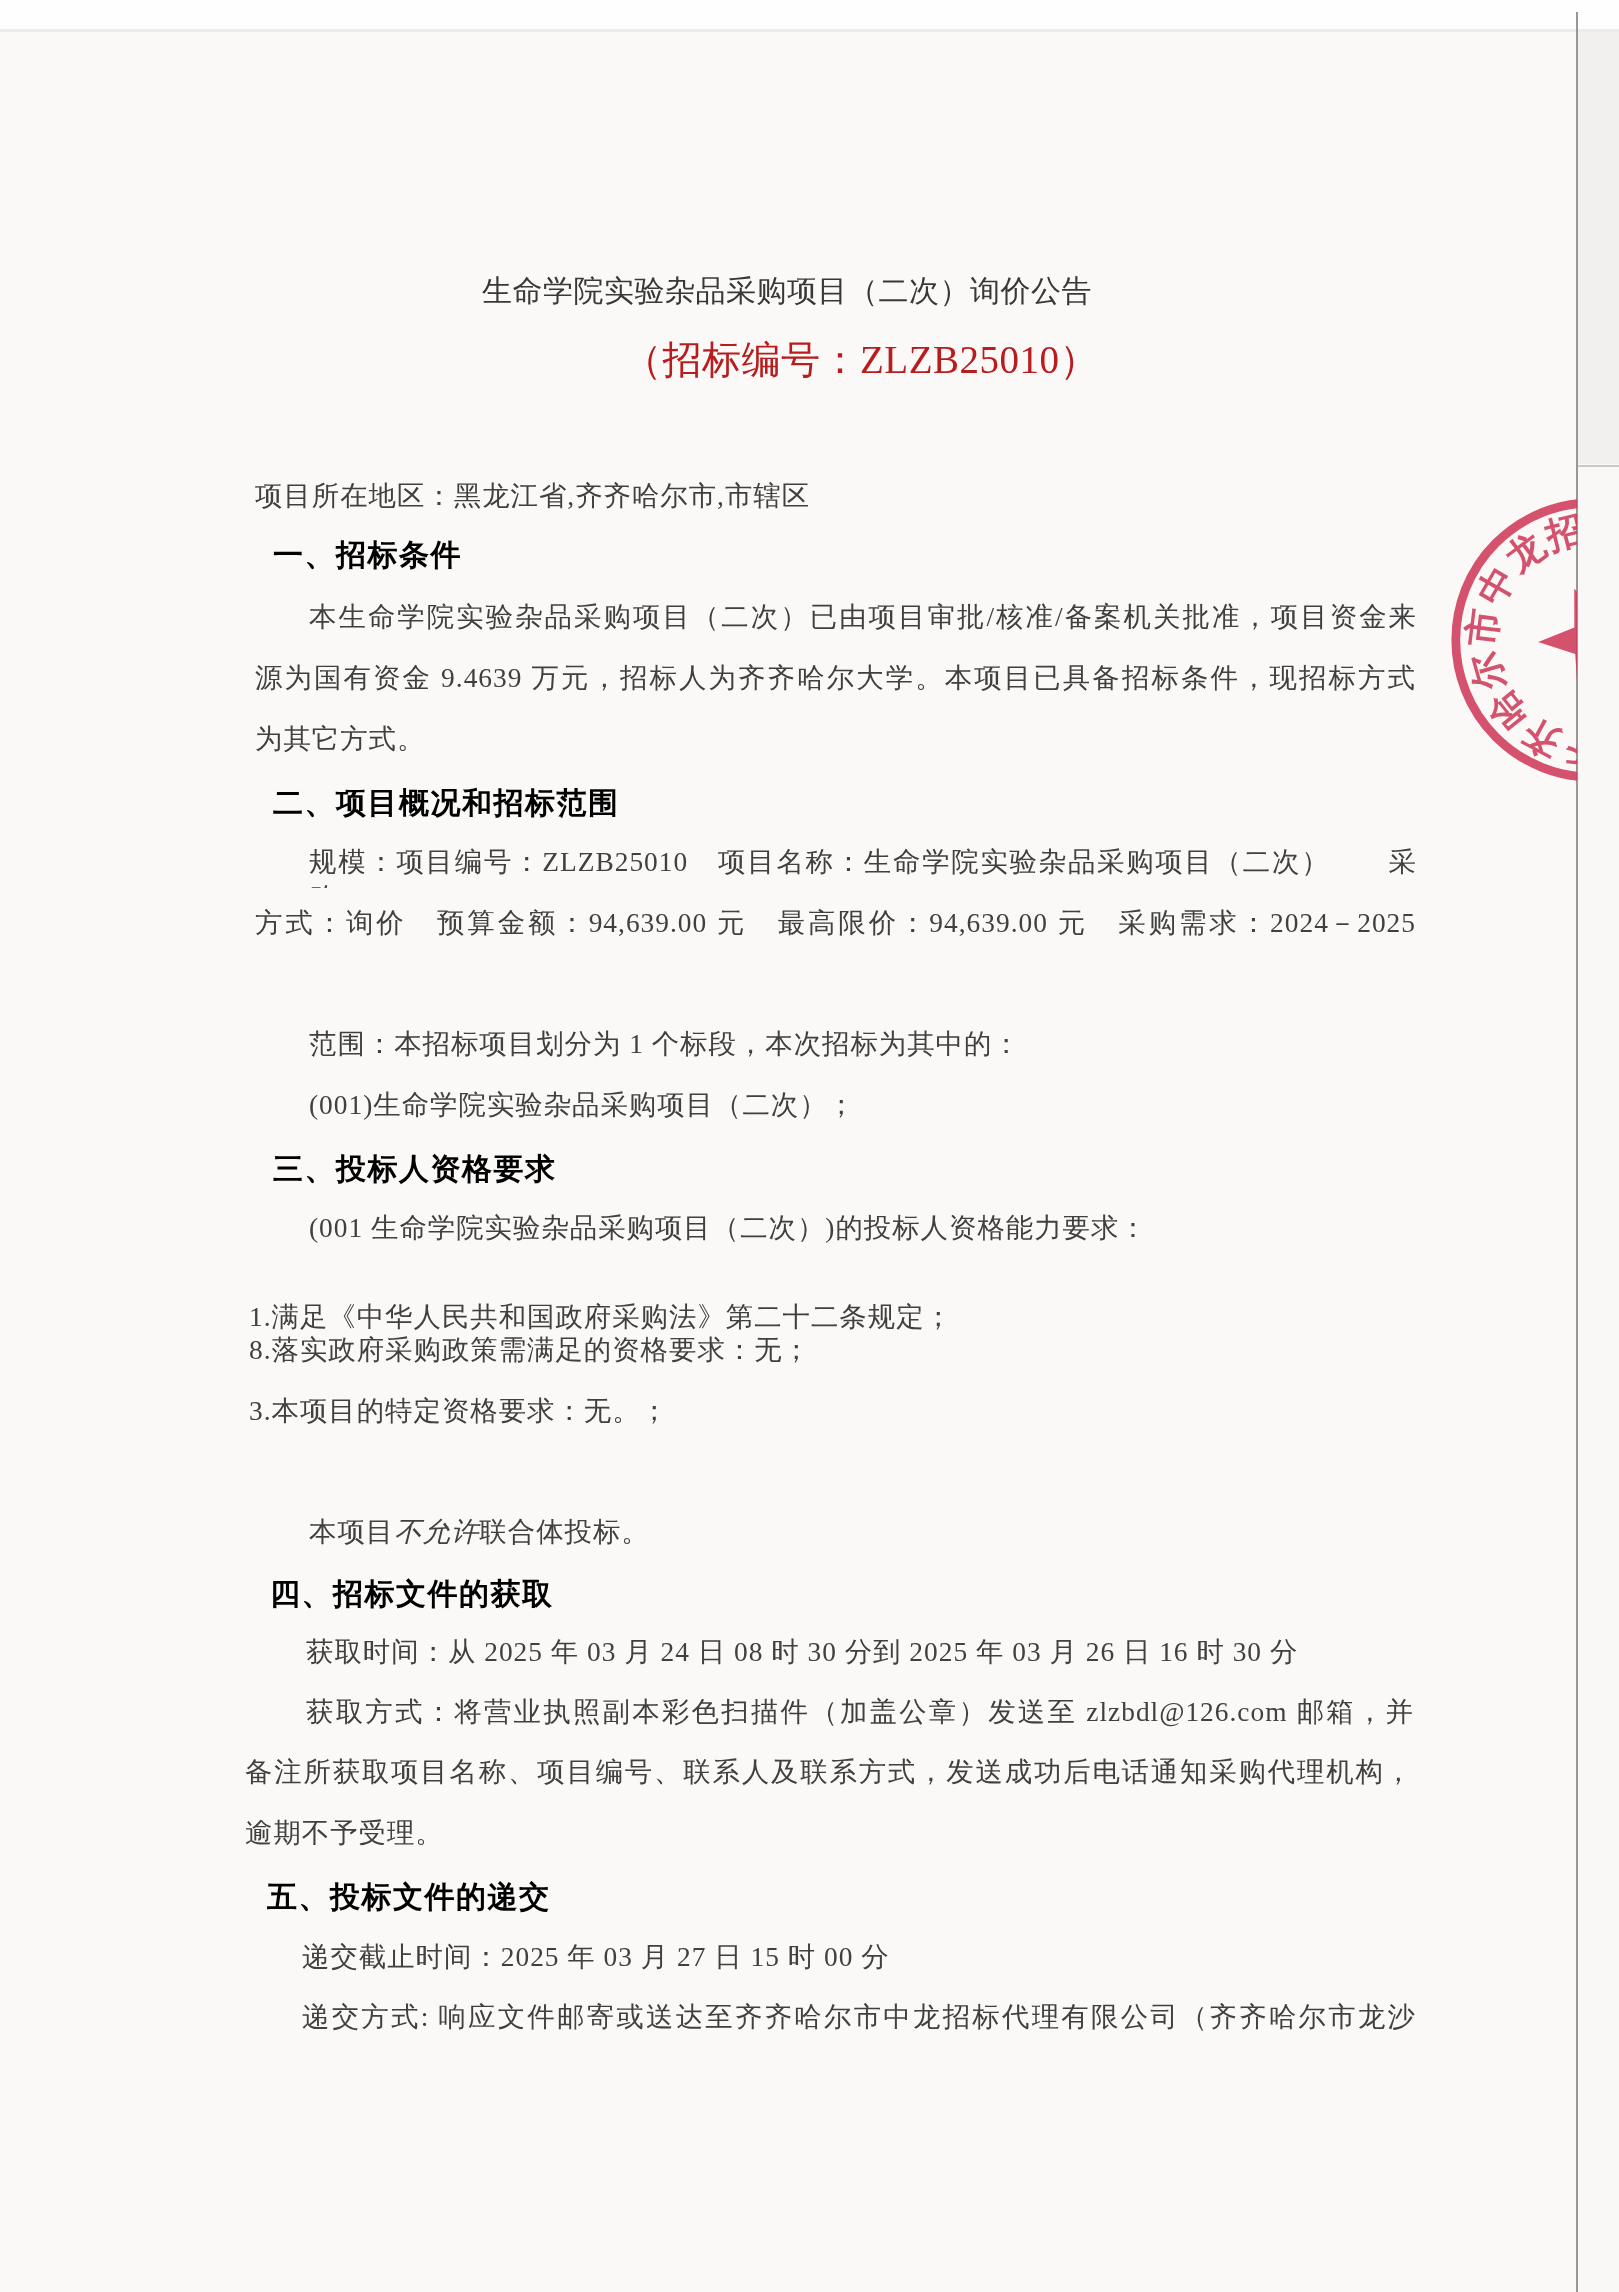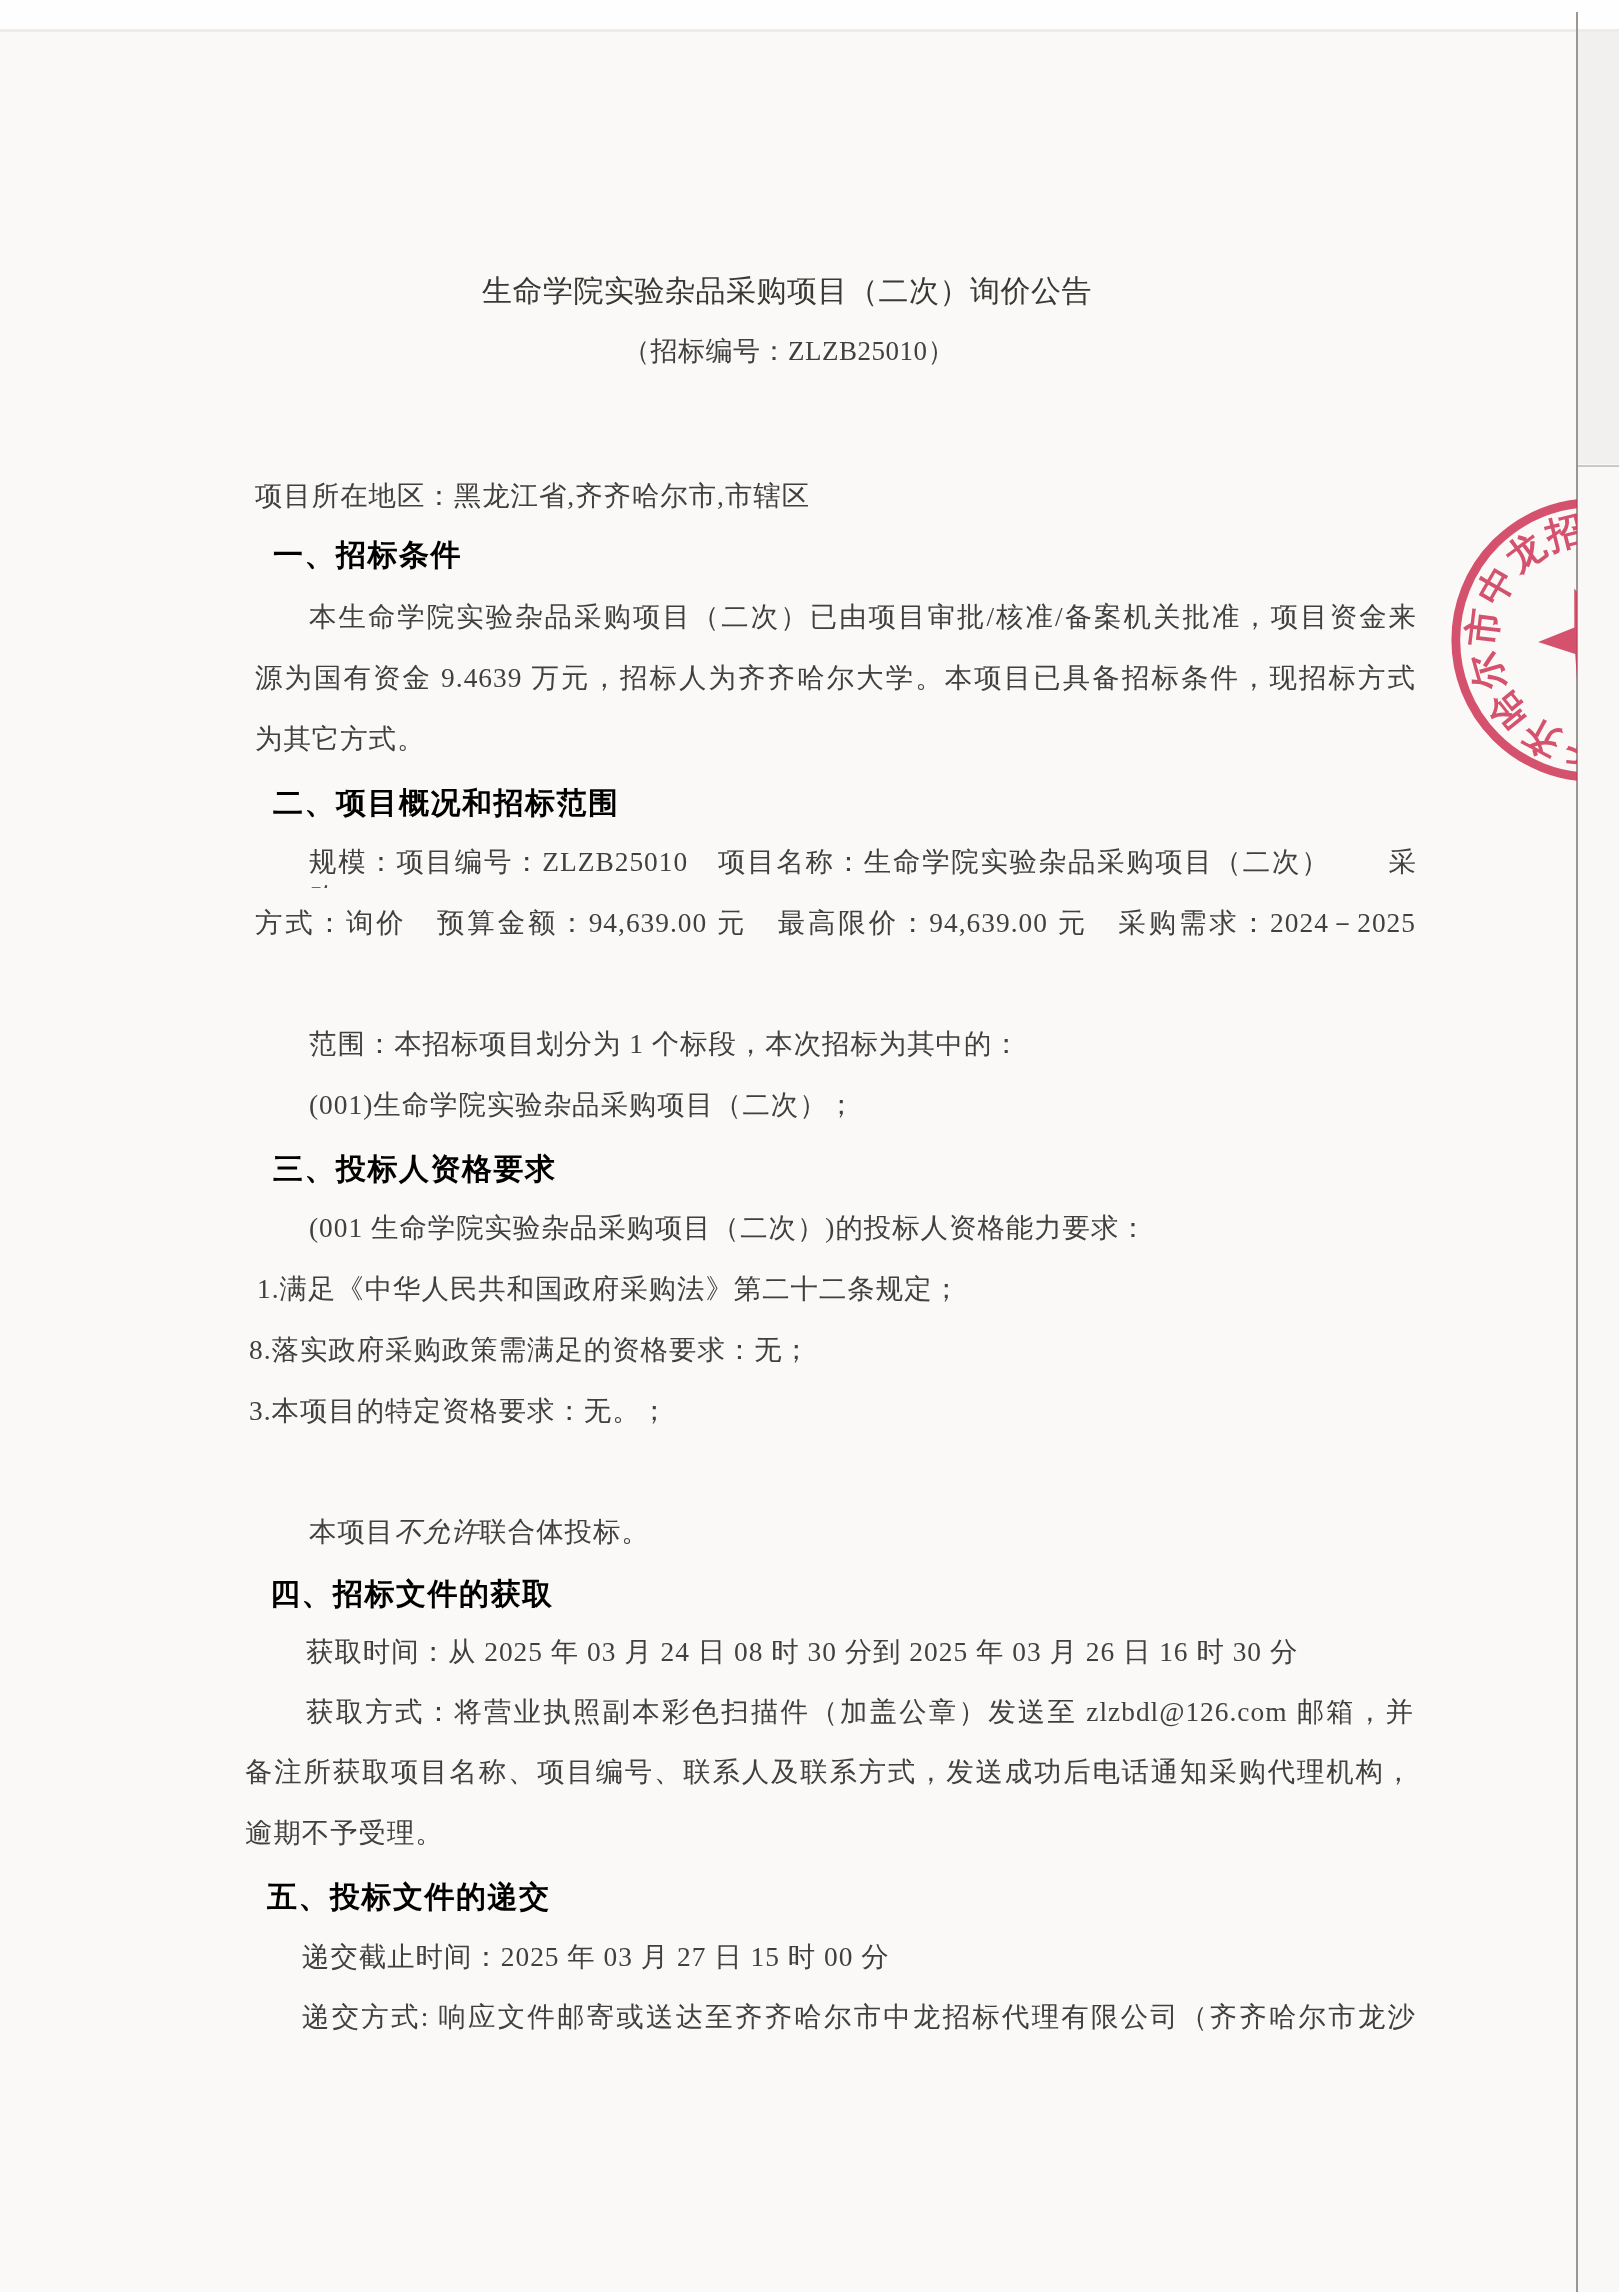--- a/index.html
+++ b/index.html
@@ -21,21 +21,21 @@
 
 9795;background:#989795;}
   .right-strip-top{position:absolute;left:1578px;top:32px;width:41px;height:432px;background:#f2f0ee;}
   .right-strip-tick{position:absolute;left:1578px;top:465px;width:41px;height:2px;background:#ccc8c4;}
   .right-strip-bottom{position:absolute;left:1578px;top:467px;width:41px;height:1826px;background:#f9f8f6;}
 
   
   .ln{position:absolute;color:#404040;font-size:27.4px;line-height:1.3;letter-spacing:1px;white-space:nowrap;}
   .jst{white-space:normal;text-align:justify;text-align-last:justify;word-break:break-all;overflow:hidden;max-height:43px;}
   .ttl{position:absolute;color:#3a3835;font-size:30px;letter-spacing:0.5px;white-space:nowrap;}
-  .sub{position:absolute;color:#404040;font-size:27px;letter-spacing:0.5px;white-space:nowrap;}
+  .sub{position:absolute;color:#b91c1c;font-size:39px;letter-spacing:0.5px;white-space:nowrap;}
   .hd{position:absolute;color:#000000;font-size:30px;font-weight:bold;letter-spacing:1.5px;white-space:nowrap;
       font-family:Liberation Serif, serif;margin-left:20px;}
   .em-it{font-style:italic;}
 
   
   .stamp-clip{position:absolute;left:1397px;top:444px;width:180px;height:392px;overflow:hidden;pointer-events:none;}
   .stamp-clip svg{position:absolute;left:0;top:0;filter:blur(0.5px);opacity:0.85;}
   .stamp-text{font-family:"Liberation Serif","DejaVu Serif",serif;font-size:38px;letter-spacing:2px;font-weight:bold;}
 </style>
 </head>
@@ -62,21 +62,21 @@
   <div class="ln" style="left:255px;top:722px;">为其它方式。</div>
 
   <div class="hd" style="left:253px;top:783px;">二、项目概况和招标范围</div>
   <div class="ln jst" style="left:309px;top:845px;width:1108px;">规模：项目编号：ZLZB25010　项目名称：生命学院实验杂品采购项目（二次）　　采购</div>
   <div class="ln jst" style="left:255px;top:906px;width:1161px;">方式：询价　预算金额：94,639.00 元　最高限价：94,639.00 元　采购需求：2024－2025</div>
   <div class="ln" style="left:309px;top:1027px;">范围：本招标项目划分为 1 个标段，本次招标为其中的：</div>
   <div class="ln" style="left:309px;top:1088px;">(001)生命学院实验杂品采购项目（二次）；</div>
 
   <div class="hd" style="left:253px;top:1149px;">三、投标人资格要求</div>
   <div class="ln" style="left:309px;top:1211px;">(001 生命学院实验杂品采购项目（二次）)的投标人资格能力要求：</div>
-  <div class="ln" style="left:249px;top:1272px;margin-left:8px;">1.满足《中华人民共和国政府采购法》第二十二条规定；</div>
+  <div class="ln" style="left:249px;top:1300px;">1.满足《中华人民共和国政府采购法》第二十二条规定；</div>
   <div class="ln" style="left:249px;top:1333px;">8.落实政府采购政策需满足的资格要求：无；</div>
   <div class="ln" style="left:249px;top:1394px;">3.本项目的特定资格要求：无。；</div>
   <div class="ln" style="left:309px;top:1515px;"><span>本项目</span><span class="em-it">不允许</span><span>联合体投标。</span></div>
 
   <div class="hd" style="left:250px;top:1574px;">四、招标文件的获取</div>
   <div class="ln" style="left:306px;top:1635px;">获取时间：从 2025 年 03 月 24 日  08 时 30 分到 2025 年 03 月 26 日  16 时 30 分</div>
   <div class="ln jst" style="left:306px;top:1695px;width:1108px;">获取方式：将营业执照副本彩色扫描件（加盖公章）发送至 zlzbdl@126.com 邮箱，并</div>
   <div class="ln jst" style="left:245px;top:1755px;width:1168px;">备注所获取项目名称、项目编号、联系人及联系方式，发送成功后电话通知采购代理机构，</div>
   <div class="ln" style="left:245px;top:1816px;">逾期不予受理。</div>
 

